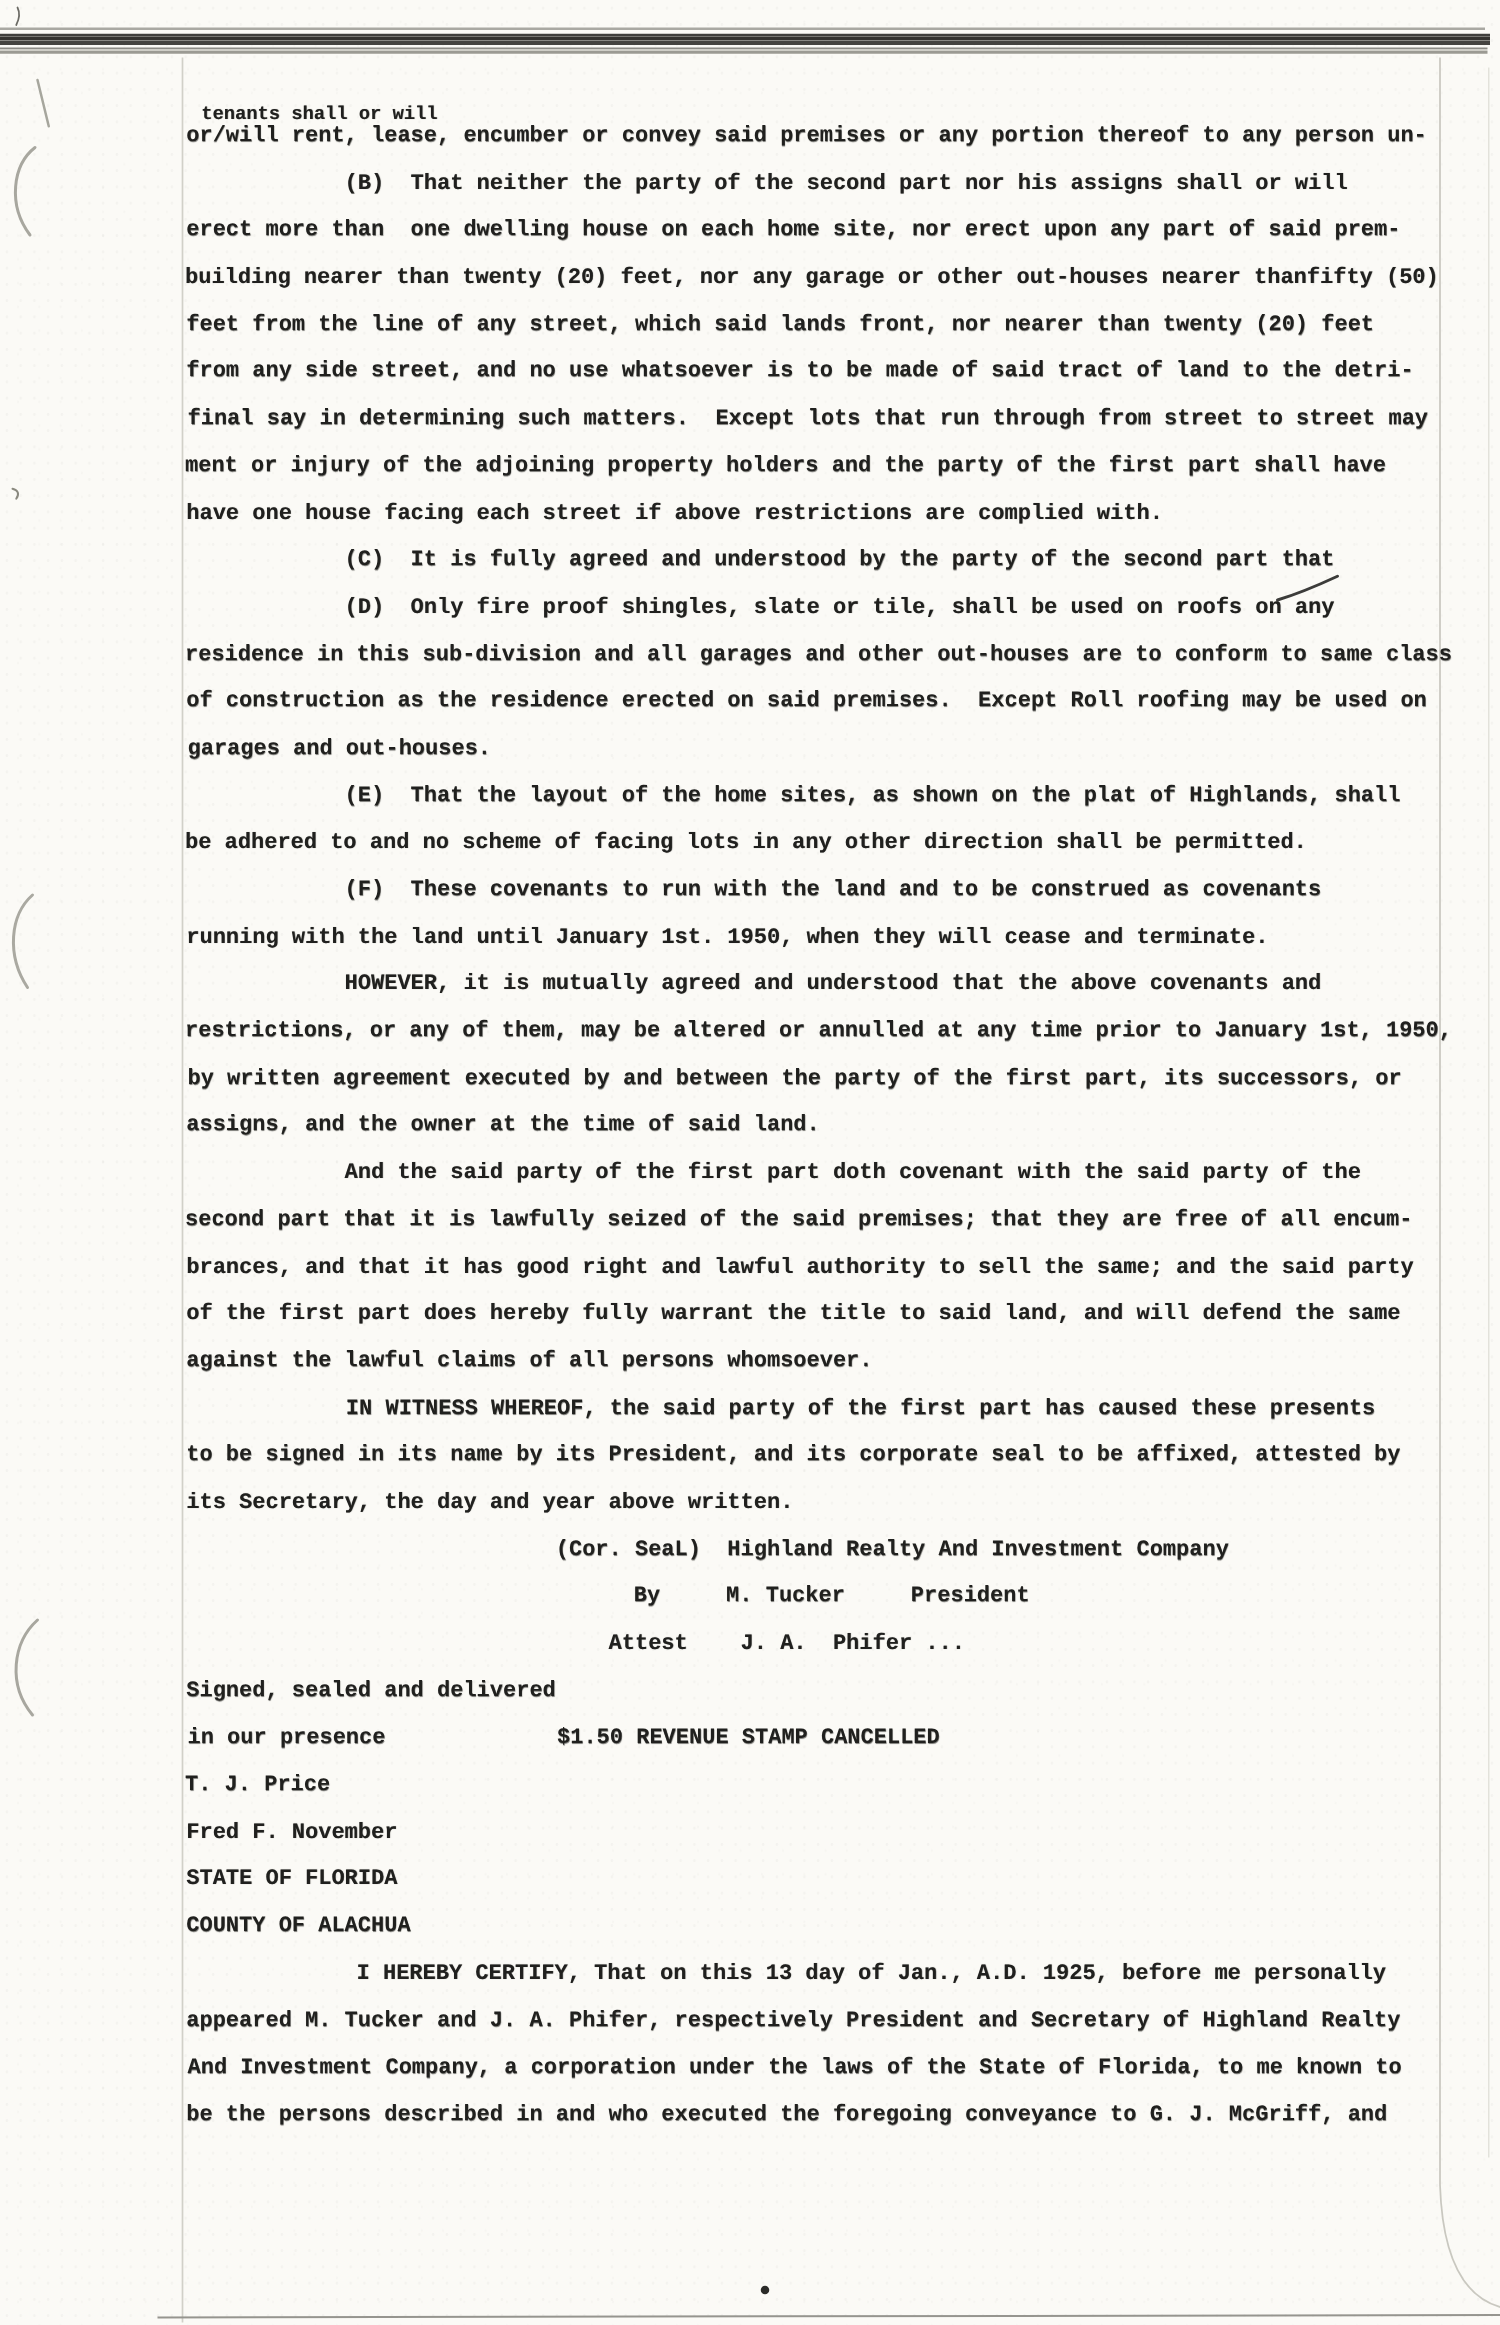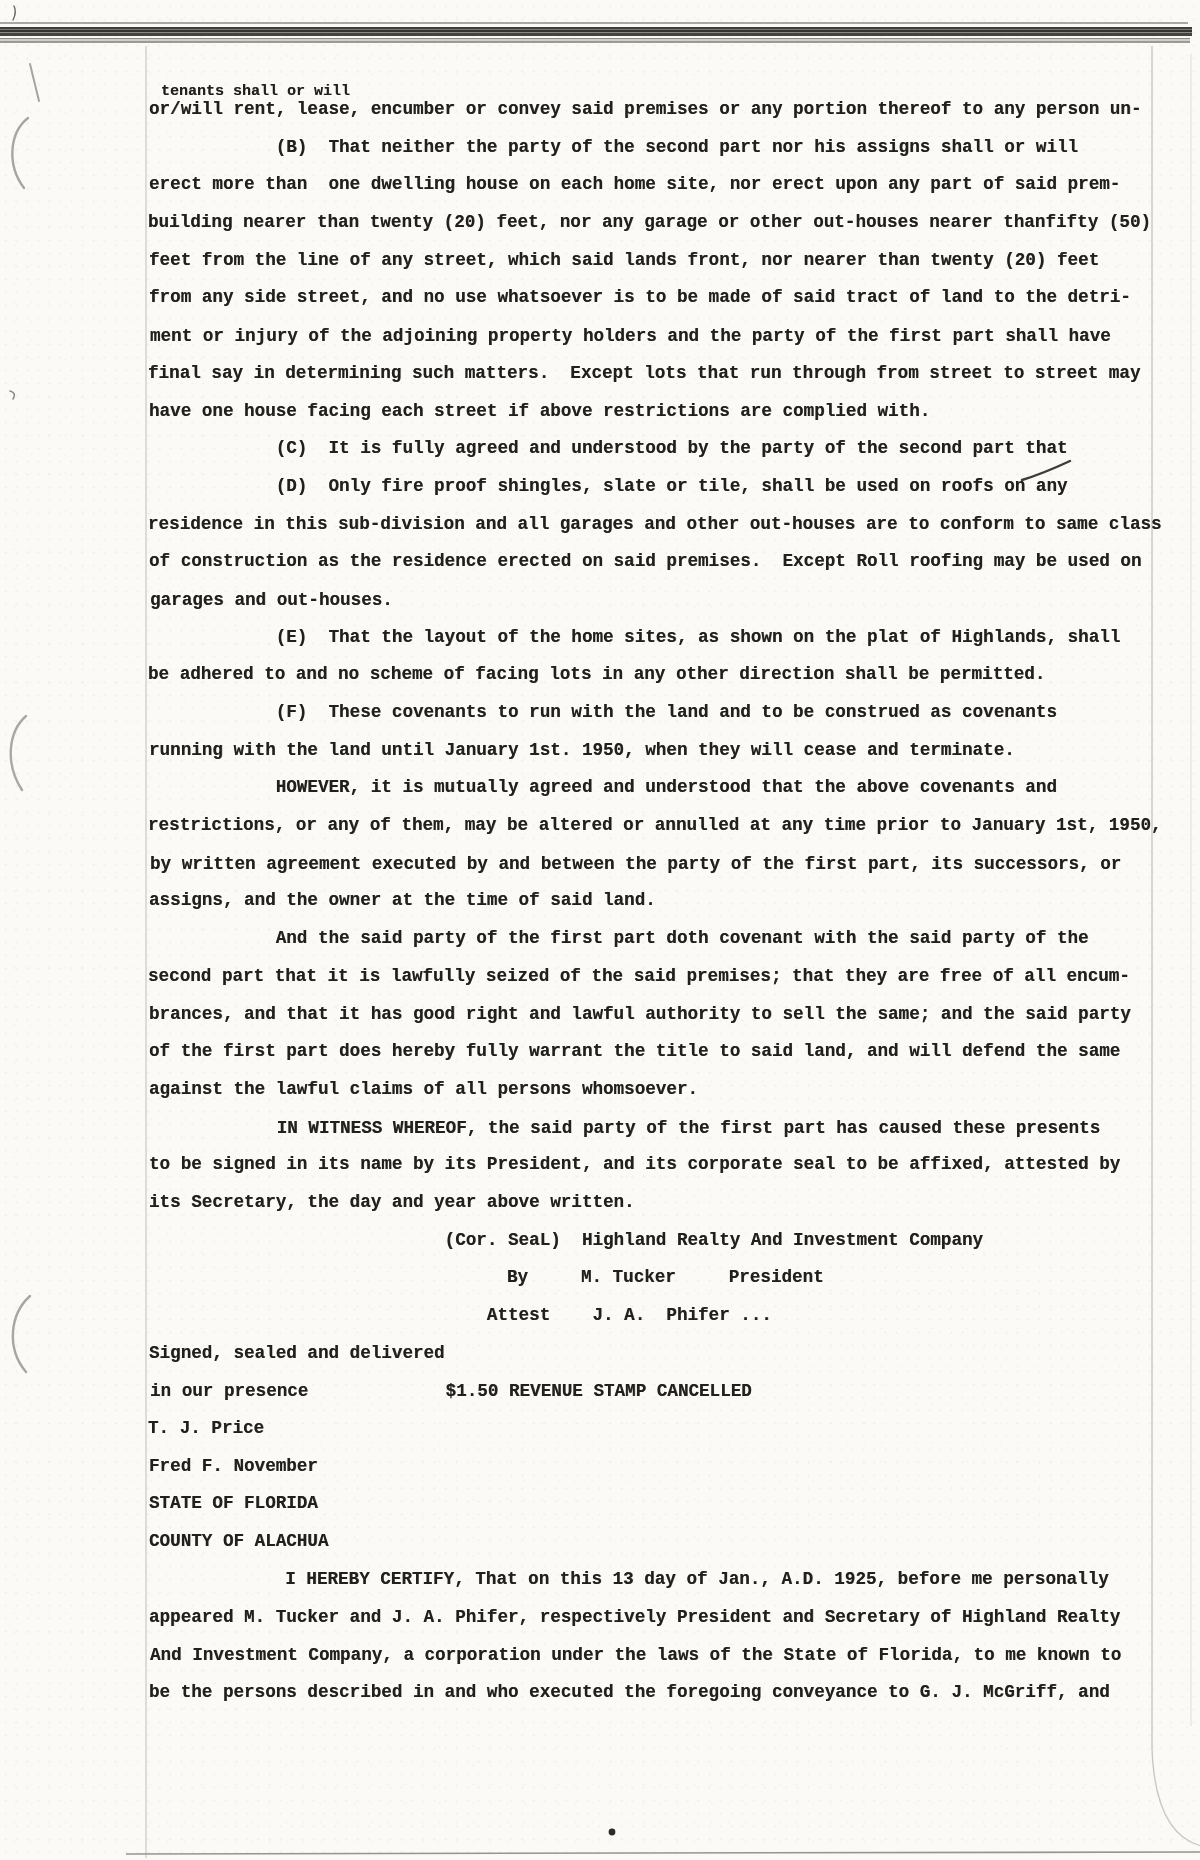--- a/index.html
+++ b/index.html
@@ -74,22 +74,22 @@
 
   <div class="insertion">tenants shall or will</div>
 
   <div class="textcol">
       <div class="line">or/will rent, lease, encumber or convey said premises or any portion thereof to any person un-</div>
       <div class="line">            (B)  That neither the party of the second part nor his assigns shall or will</div>
       <div class="line">erect more than  one dwelling house on each home site, nor erect upon any part of said prem-</div>
       <div class="line">building nearer than twenty (20) feet, nor any garage or other out-houses nearer thanfifty (50)</div>
       <div class="line">feet from the line of any street, which said lands front, nor nearer than twenty (20) feet</div>
       <div class="line">from any side street, and no use whatsoever is to be made of said tract of land to the detri-</div>
+      <div class="line">final say in determining such matters.  Except lots that run through from street to street may</div>
       <div class="line">ment or injury of the adjoining property holders and the party of the first part shall have</div>
-      <div class="line">final say in determining such matters.  Except lots that run through from street to street may</div>
       <div class="line">have one house facing each street if above restrictions are complied with.</div>
       <div class="line">            (C)  It is fully agreed and understood by the party of the second part that</div>
       <div class="line">            (D)  Only fire proof shingles, slate or tile, shall be used on roofs on any</div>
       <div class="line">residence in this sub-division and all garages and other out-houses are to conform to same class</div>
       <div class="line">of construction as the residence erected on said premises.  Except Roll roofing may be used on</div>
       <div class="line">garages and out-houses.</div>
       <div class="line">            (E)  That the layout of the home sites, as shown on the plat of Highlands, shall</div>
       <div class="line">be adhered to and no scheme of facing lots in any other direction shall be permitted.</div>
       <div class="line">            (F)  These covenants to run with the land and to be construed as covenants</div>
       <div class="line">running with the land until January 1st. 1950, when they will cease and terminate.</div>

